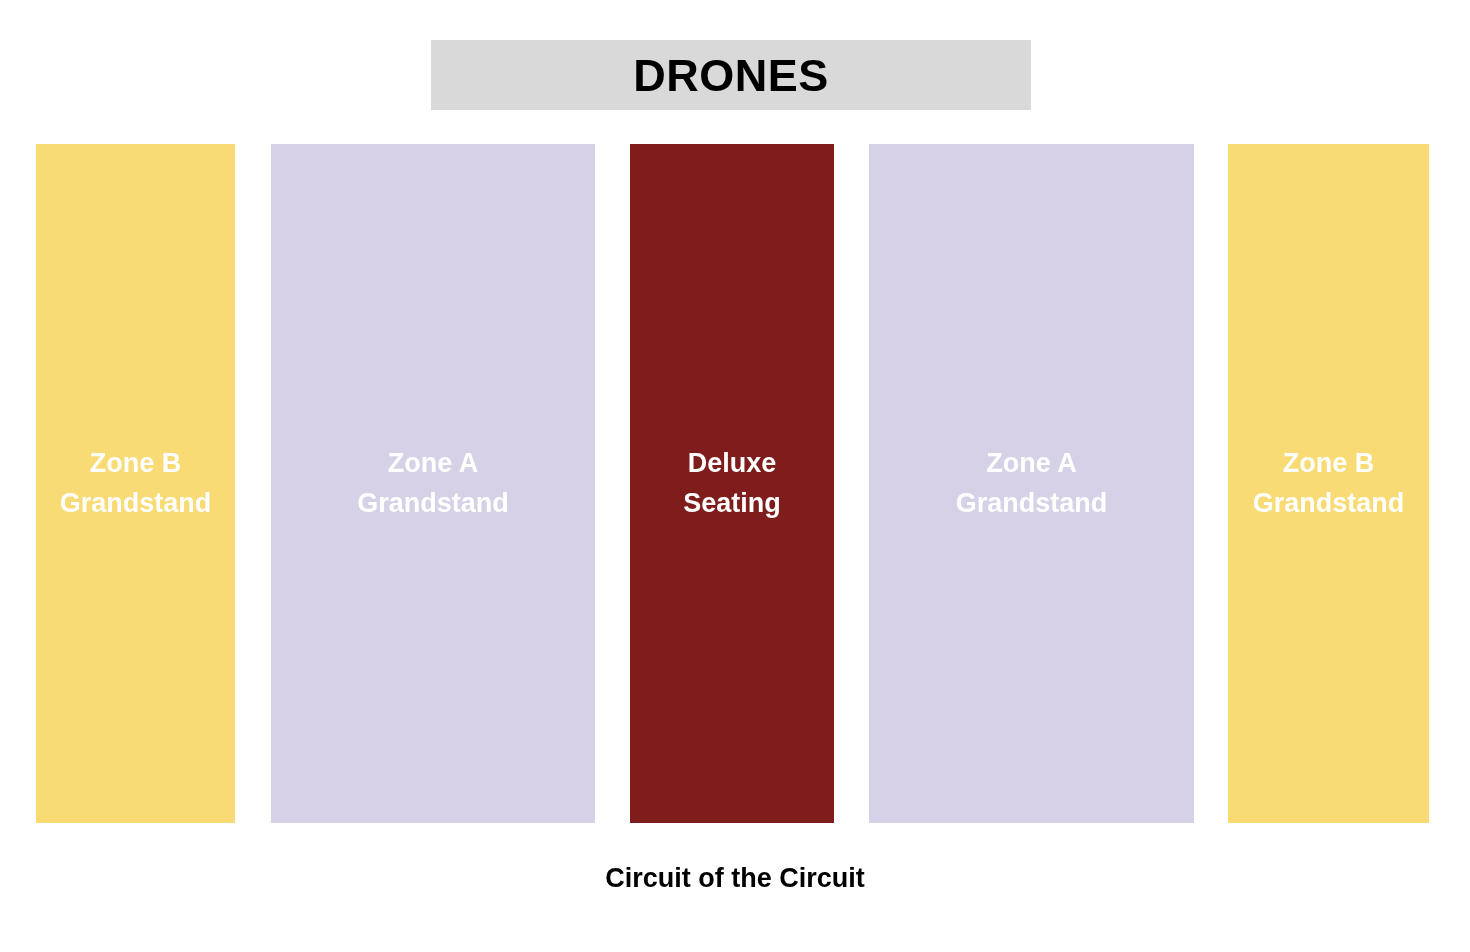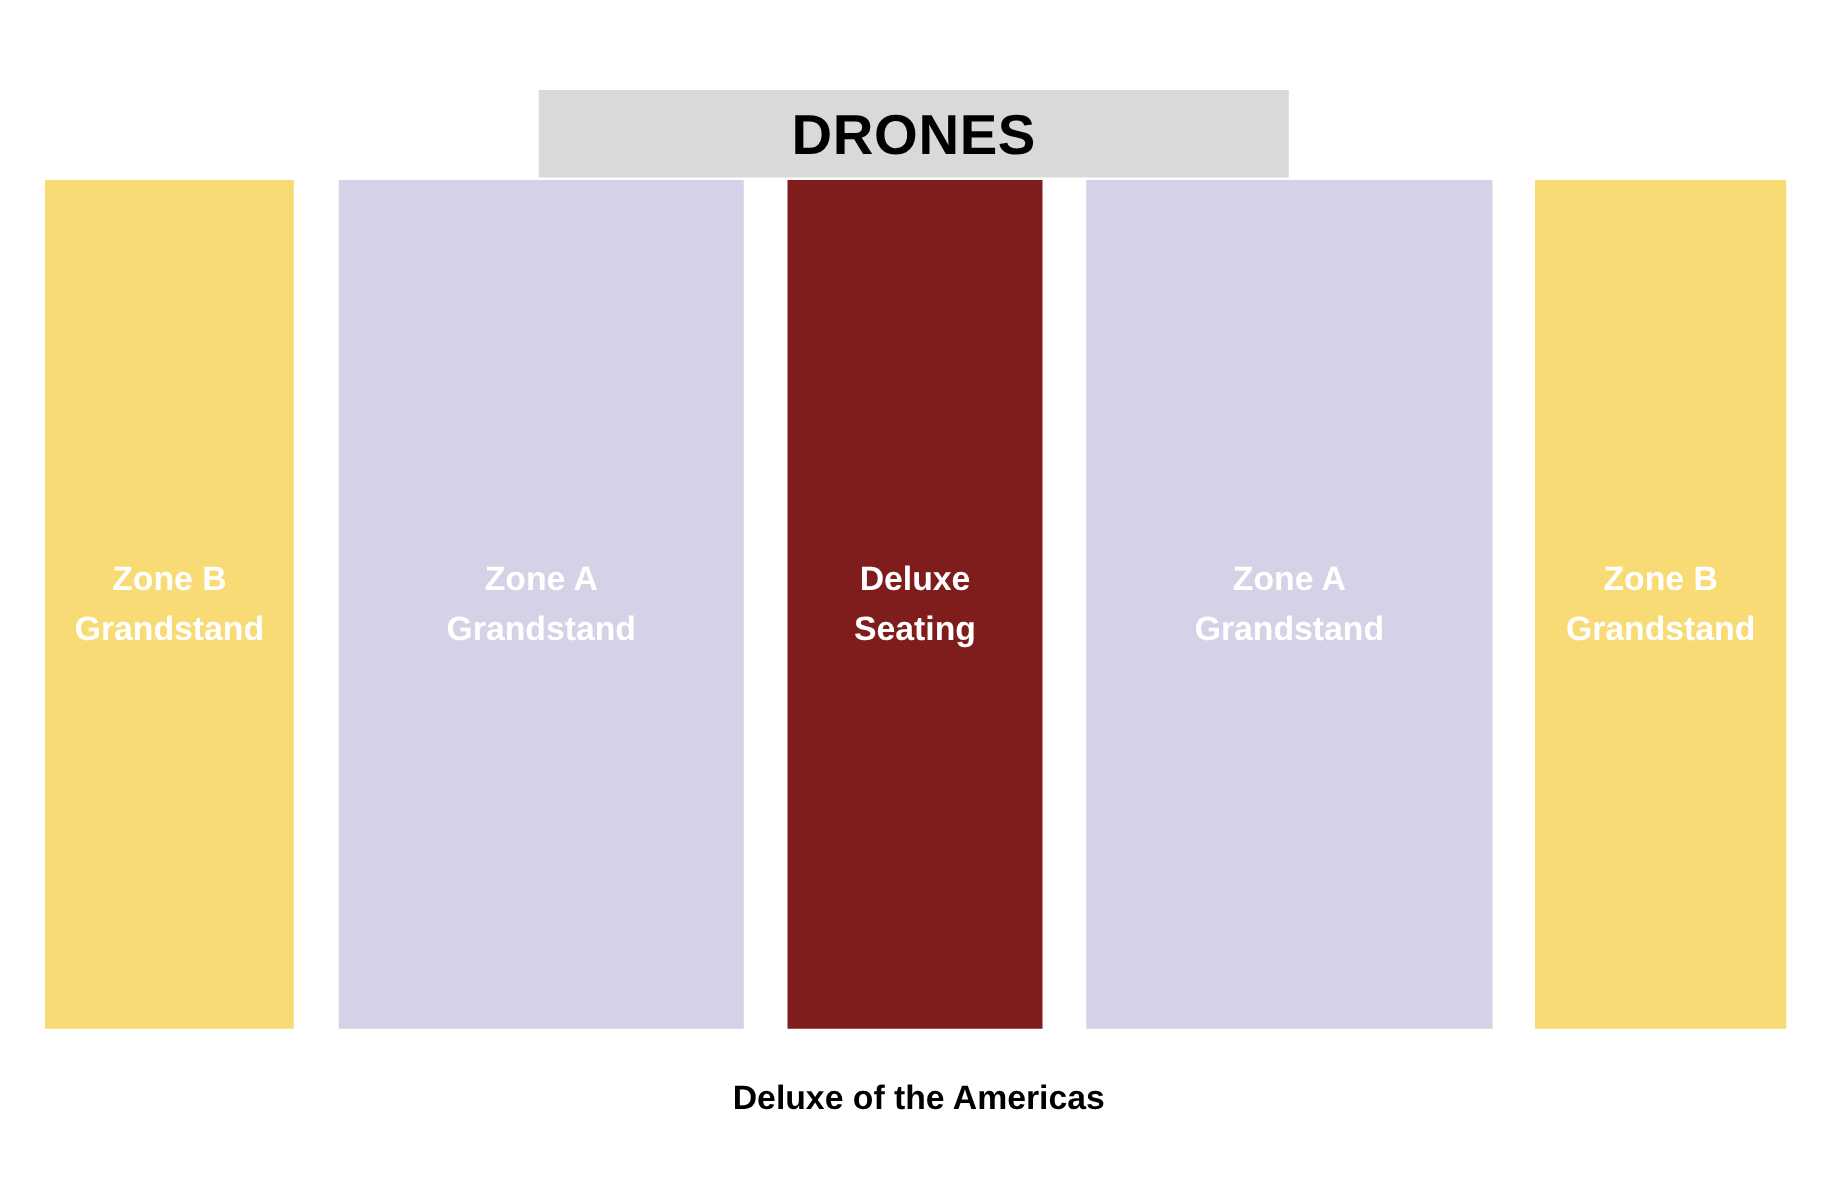--- a/index.html
+++ b/index.html
@@ -28,21 +28,20 @@
     position: absolute;
     left: 431px;
     top: 40px;
     width: 600px;
     height: 70px;
     background: #d9d9d9;
     display: flex;
     align-items: center;
     justify-content: center;
     box-sizing: border-box;
-    margin-top: 32px;
   }
   .title-banner-text {
     font-size: 45px;
     font-weight: bold;
     color: #000000;
     letter-spacing: 0.5px;
     line-height: 1;
     white-space: nowrap;
   }
 
@@ -114,16 +113,16 @@
         <span class="section-label">Zone A
 Grandstand</span>
       </div>
       <div class="section-block" style="left: 1228px; width: 201px; background: rgb(248, 219, 116);">
         <span class="section-label">Zone B
 Grandstand</span>
       </div>
     </div>
 
   <div class="venue-footer">
-    <span class="venue-footer-text">Deluxe of the Americas</span>
+    <span class="venue-footer-text">Circuit of the Circuit</span>
   </div>
 
 </div>
 
 </body></html>

